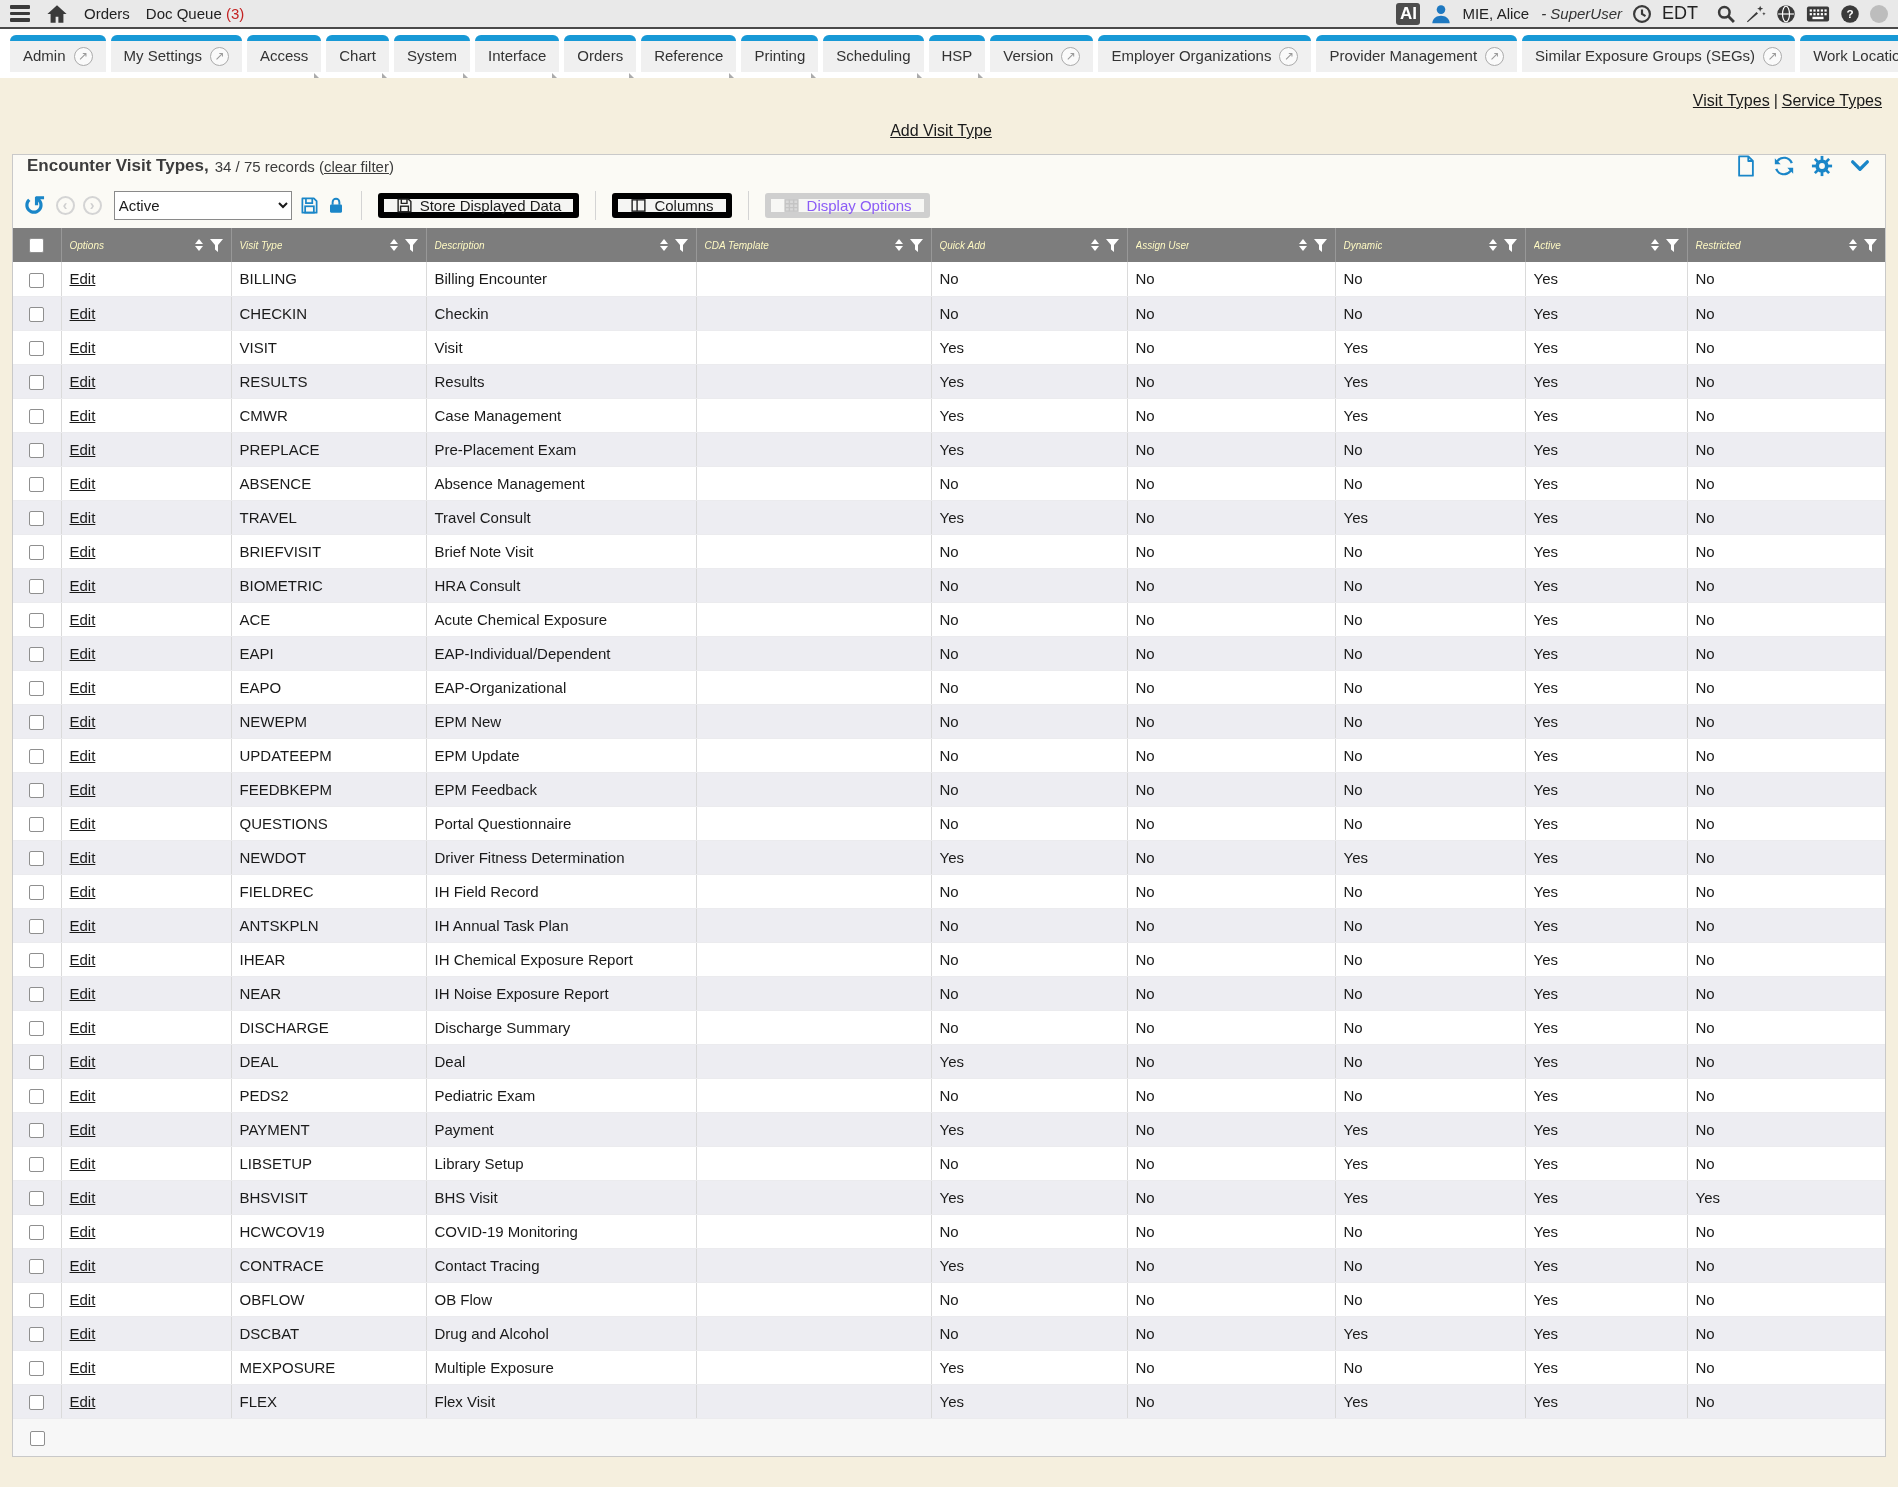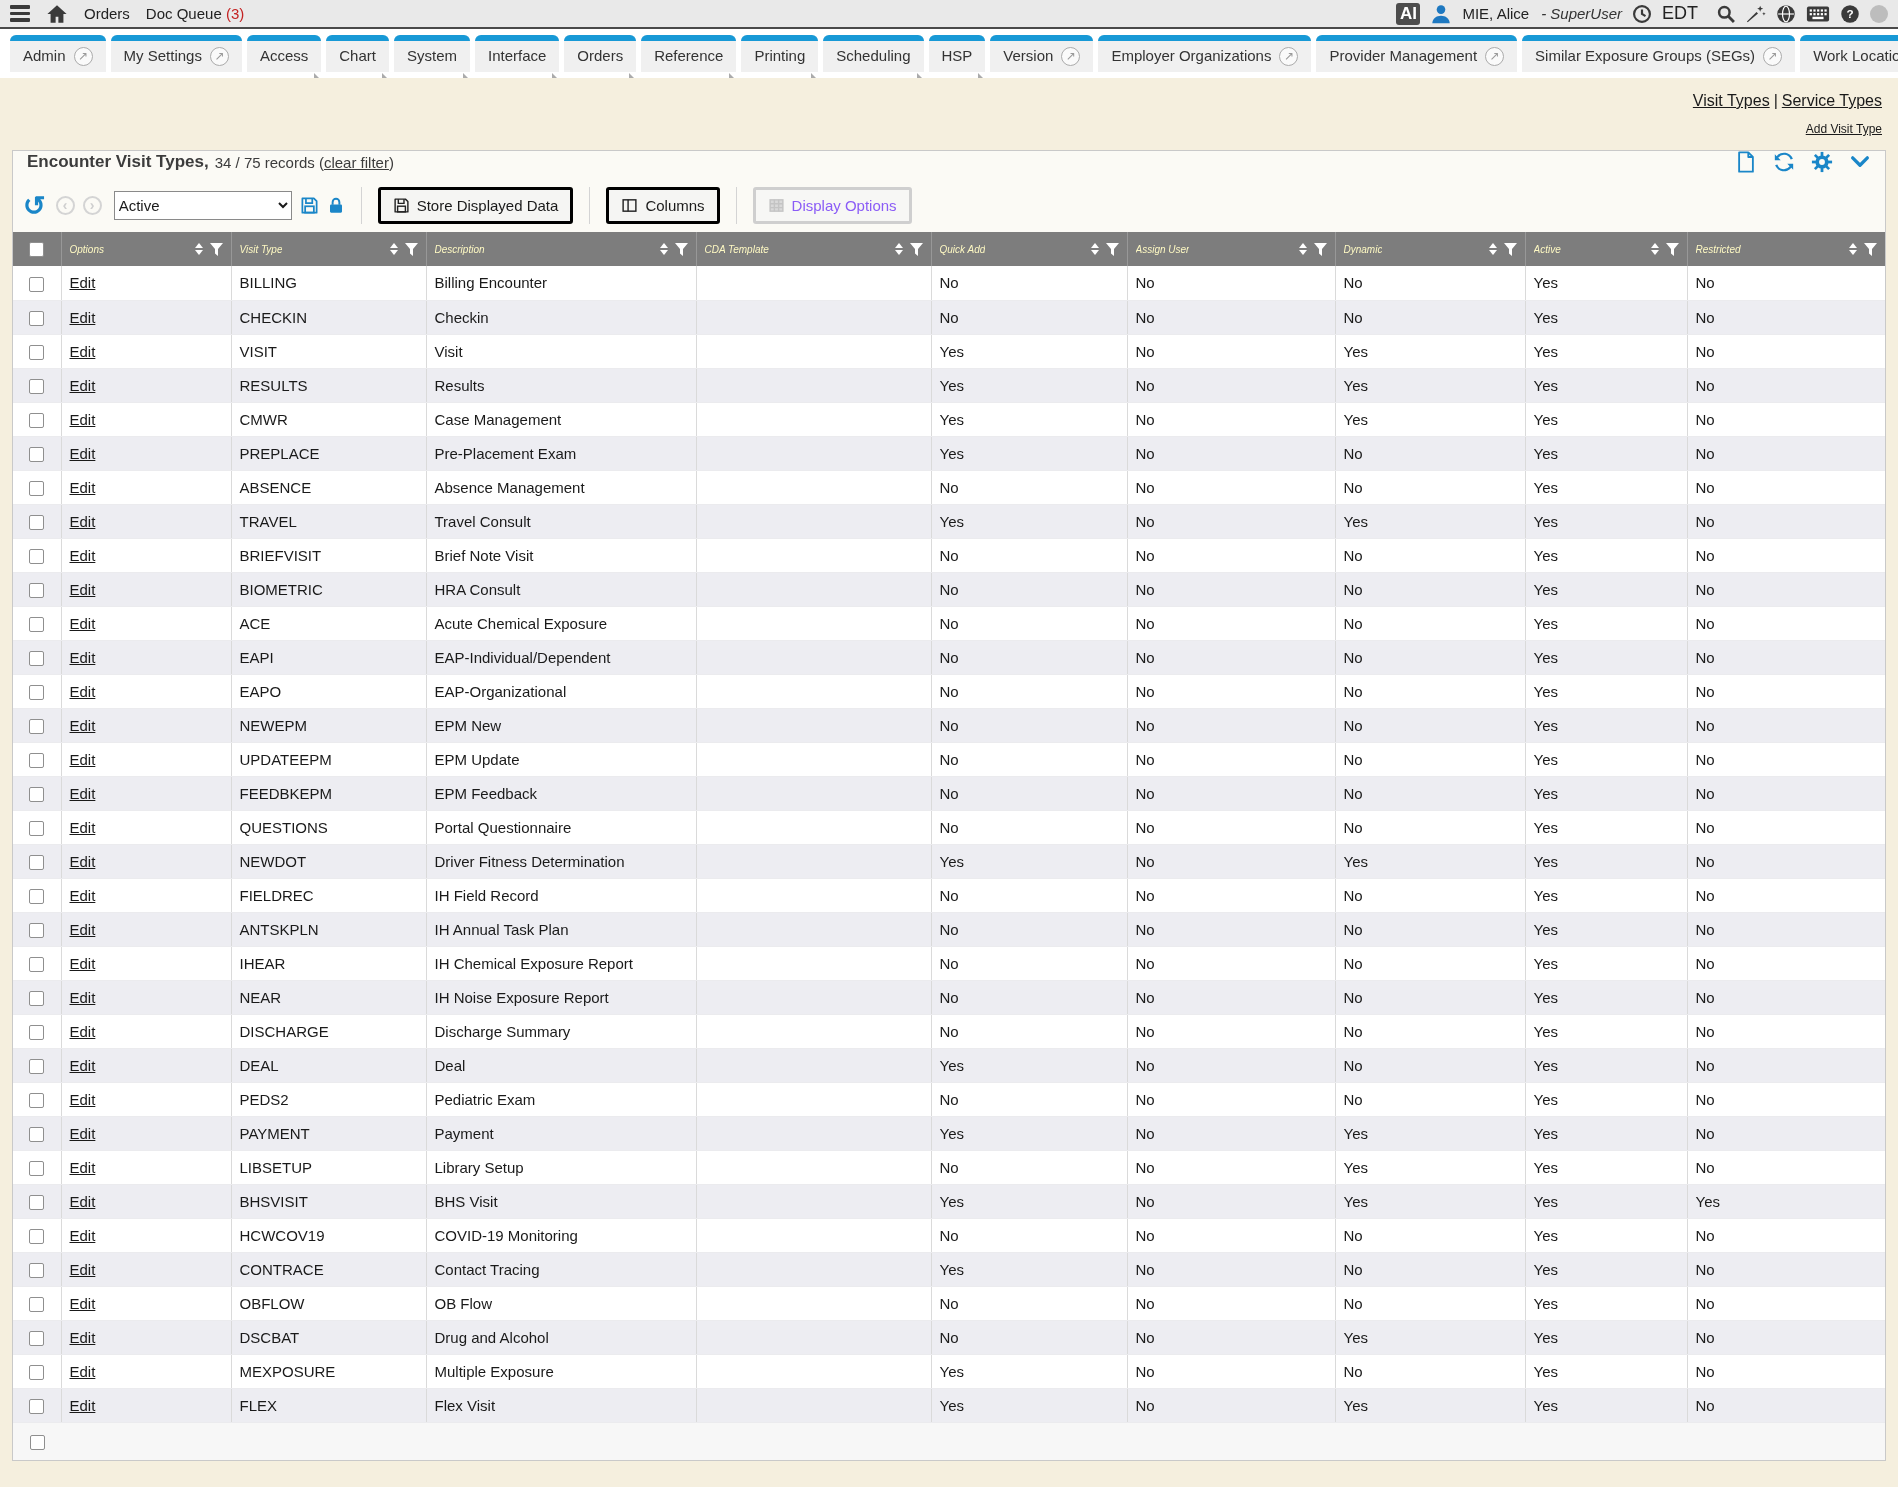--- a/index.html
+++ b/index.html
@@ -35,43 +35,43 @@
     border-radius:50%; color:#9a9a9a; font-size:12px; display:flex; align-items:center;
     justify-content:center; background:#fafafa; }
   .tab.fold::after { content:""; position:absolute; right:-2px; bottom:-4px;
     border-top:6px solid transparent; border-left:6px solid transparent;
     border-right:6px solid #ababab; transform:rotate(90deg); }
 
   
   .page-links { text-align:right; padding:14px 16px 0 0; font-size:16px; }
   .page-links a, .add-link a { color:#1a1a1a; text-decoration:underline; cursor:pointer; }
   .pipe { color:#1a1a1a; margin:0 4px; }
-  .add-link { text-align:right; padding:12px 16px 0 0; font-size:12px; }
+  .add-link { text-align:center; padding:12px 16px 0 0; font-size:16px; }
 
   
   .panel { margin:14px 12px 0 12px; background:#fbfaf5; border:1px solid #c9c9c9; }
   .panel-header { display:flex; align-items:center; padding:0 14px 8px 14px; }
   .panel-title { font-size:17px; font-weight:bold; color:#3c3c3c; }
   .panel-records { font-size:15px; color:#3c3c3c; margin-left:6px; font-weight:normal; }
   .panel-records a { color:#3c3c3c; text-decoration:underline; cursor:pointer; }
   .panel-icons { margin-left:auto; display:flex; align-items:center; gap:16px; }
   .picon { width:22px; height:22px; display:inline-flex; cursor:pointer; }
 
   
   .toolbar { display:flex; align-items:center; padding:6px 10px 8px 10px; gap:8px; }
   .undo { color:#1a86c8; font-size:27px; font-weight:bold; line-height:22px; cursor:pointer;
     margin-right:2px; }
   .nav-circle { width:19px; height:19px; border-radius:50%; border:2px solid #d4d4d4;
     color:#cfcfcf; font-size:14px; font-weight:bold; display:flex; align-items:center;
     justify-content:center; line-height:1; padding-bottom:2px; }
   .view-select { height:29px; width:178px; font-size:15px; font-family:"Liberation Sans",sans-serif;
     border:1px solid #8a8a8a; background:#fff; color:#1a1a1a; margin-left:4px; }
   .tb-sep { width:1px; align-self:stretch; background:#d4d4d4; margin:0 8px; }
-  .btn { display:inline-flex; align-items:center; gap:7px; height:37px; padding:0 12px;
-    border:3px solid #000000; border-radius:3px; background:#f5f5f3; font-size:15px;
+  .btn { display:inline-flex; align-items:center; gap:7px; height:25px; padding:0 12px;
+    border:6px solid #000000; border-radius:3px; background:#f5f5f3; font-size:15px;
     color:#1a1a1a; cursor:pointer; }
   .btn.disabled { border-color:#cfcfcf; color:#8b5cf6; cursor:default; background:#f7f7f5; }
   .bicon { width:17px; height:17px; display:inline-flex; }
 
   
   table { width:100%; border-collapse:collapse; table-layout:fixed; }
   thead th { background:#7d7d7d; height:34px; padding:0 8px; text-align:left;
     border-left:1px solid #989898; }
   thead th:first-child { border-left:none; }
   .th-check { width:48px; text-align:center; }

